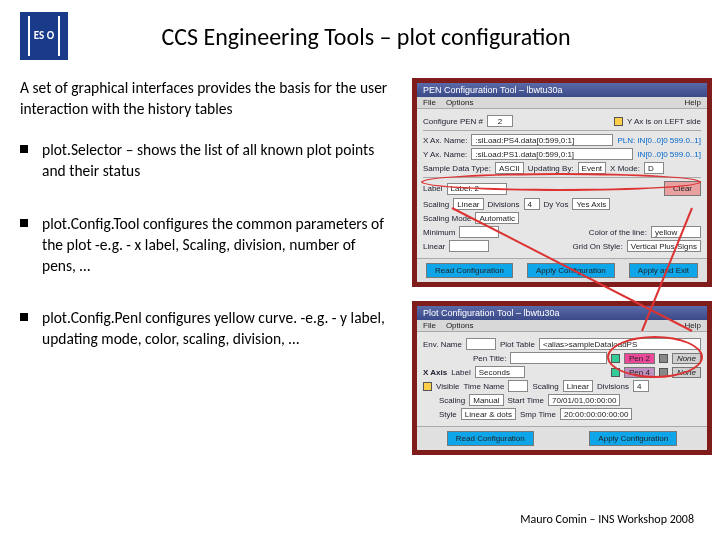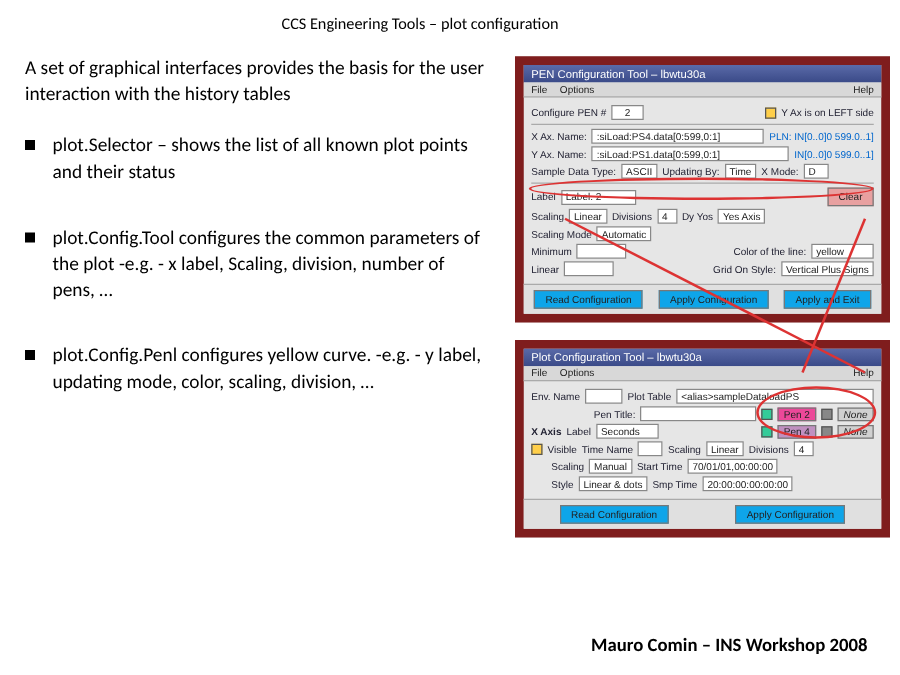--- a/index.html
+++ b/index.html
@@ -30,21 +30,21 @@
     line-height: 1.1; position: relative; z-index: 2;
   }
   .logo::before, .logo::after {
     content:""; position:absolute; width:2px; background:#fff; top:4px; bottom:4px;
   }
   .logo::before { left: 8px; }
   .logo::after { right: 8px; }
   .title {
     flex: 1;
     text-align: center;
-    font-size: 13px;
+    font-size: 24px;
     padding-right: 48px;
   }
   .content {
     display: flex;
     padding: 10px 8px 0 20px;
     gap: 22px;
   }
   .left {
     width: 370px;
     font-size: 15.5px;
@@ -56,21 +56,21 @@
   ul.points li::before {
     content:""; position:absolute; left:0; top:5px;
     width:8px; height:8px; background:#000;
   }
   .right {
     flex: 1;
     display: flex; flex-direction: column; gap: 14px;
     position: relative;
   }
   .win {
-    border: 7px solid #7f1d1d;
+    border: 5px solid #7f1d1d;
     background: #e6e6e6;
     font-family: Arial, sans-serif;
     font-size: 8px;
     color: #222;
     position: relative;
   }
   .tbar {
     background: linear-gradient(#5a6aa8,#3a4a88);
     color:#fff; padding:2px 6px; font-size:9px;
     display:flex; justify-content:space-between;
@@ -103,27 +103,31 @@
   .oval {
     position:absolute; border:2px solid #d33; border-radius:50%;
     pointer-events:none;
   }
   .cross {
     position:absolute; pointer-events:none;
   }
   .cross line { stroke:#d33; stroke-width:2; }
   .footer {
     position:absolute; bottom:14px; right:26px;
-    font-size:15px; font-weight:700;
+    font-size:12px; font-weight:400;
   }
 </style>
 </head>
 <body>
 
 <div class="header">
+  <div class="logo">
+    <div class="logo-inner">ES
+O</div>
+  </div>
   <div class="title">CCS Engineering Tools – plot configuration</div>
 </div>
 
 <div class="content">
   <div class="left">
     <p class="intro">A set of graphical interfaces provides the basis for the user interaction with the history tables</p>
     <ul class="points">
       <li>plot.Selector – shows the list of all known plot points and their status</li>
       <li>plot.Config.Tool configures the common parameters of the plot -e.g. - x label, Scaling, division, number of pens, …</li>
       <li>plot.Config.Penl configures yellow curve. -e.g. - y label, updating mode, color, scaling, division, …</li>
@@ -158,21 +162,21 @@
         </div>
         <div class="row">
           <span class="lbl">Y Ax. Name:</span>
           <span class="fld" style="flex:1">:siLoad:PS1.data[0:599,0:1]</span>
           <span class="lbl" style="color:#06c">IN[0..0]0 599.0..1]</span>
         </div>
         <div class="row">
           <span class="lbl">Sample Data Type:</span>
           <span class="fld">ASCII</span>
           <span class="lbl">Updating By:</span>
-          <span class="fld">Time</span>
+          <span class="fld">Event</span>
           <span class="lbl">X Mode:</span>
           <span class="fld">D</span>
         </div>
         <div class="sep"></div>
         <div class="row">
           <span class="lbl">Label</span>
           <span class="fld" style="min-width:60px">Label. 2</span>
           <span style="flex:1"></span>
           <span class="btn btnClear">Clear</span>
         </div>

